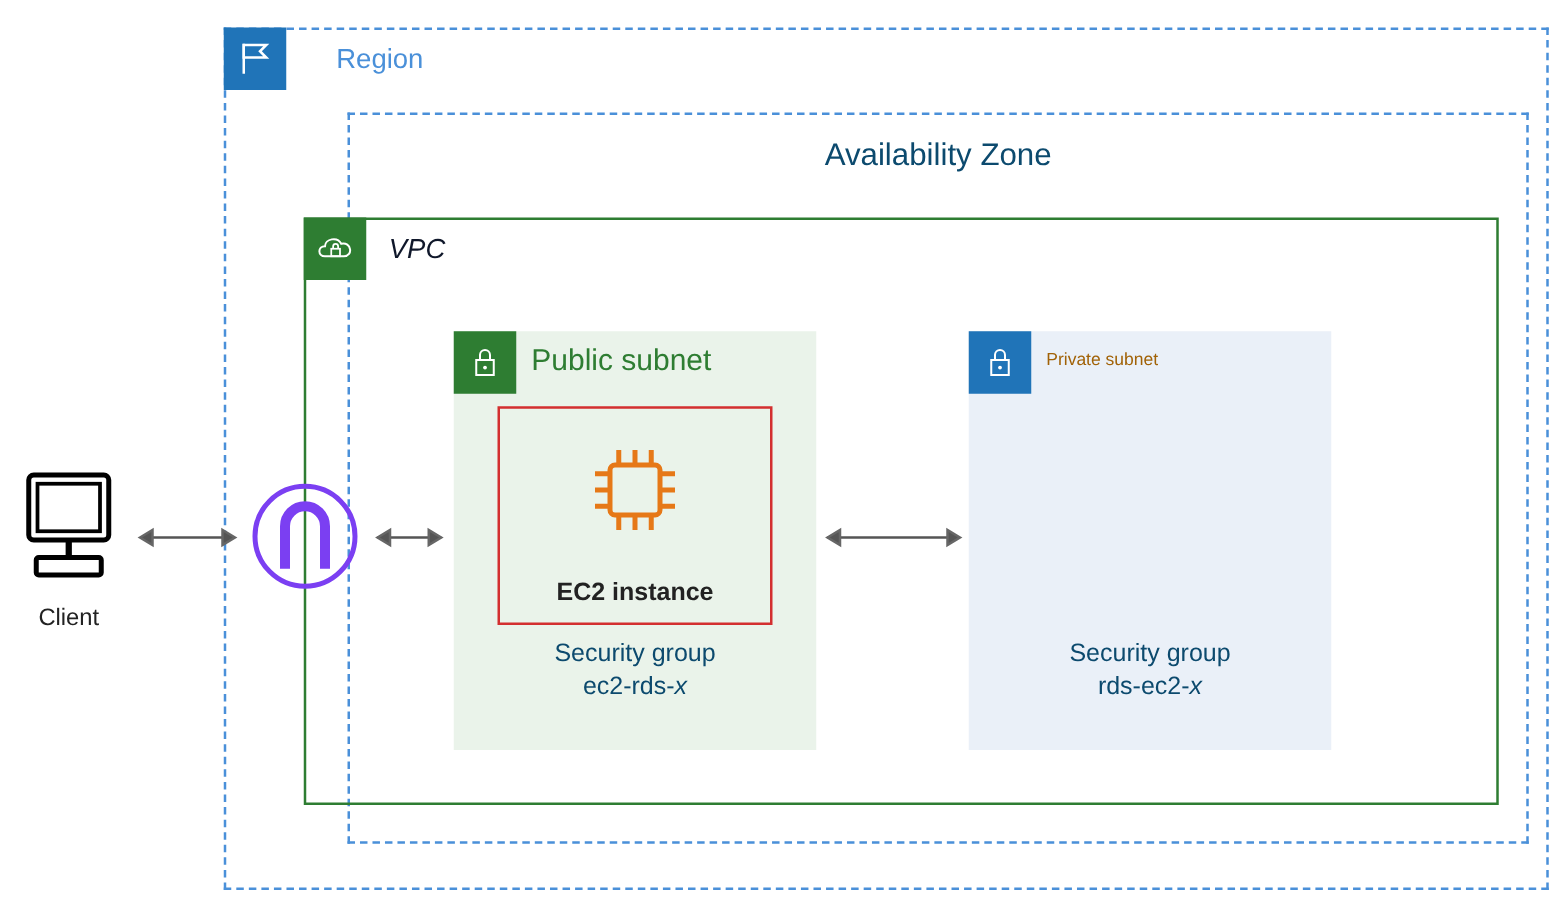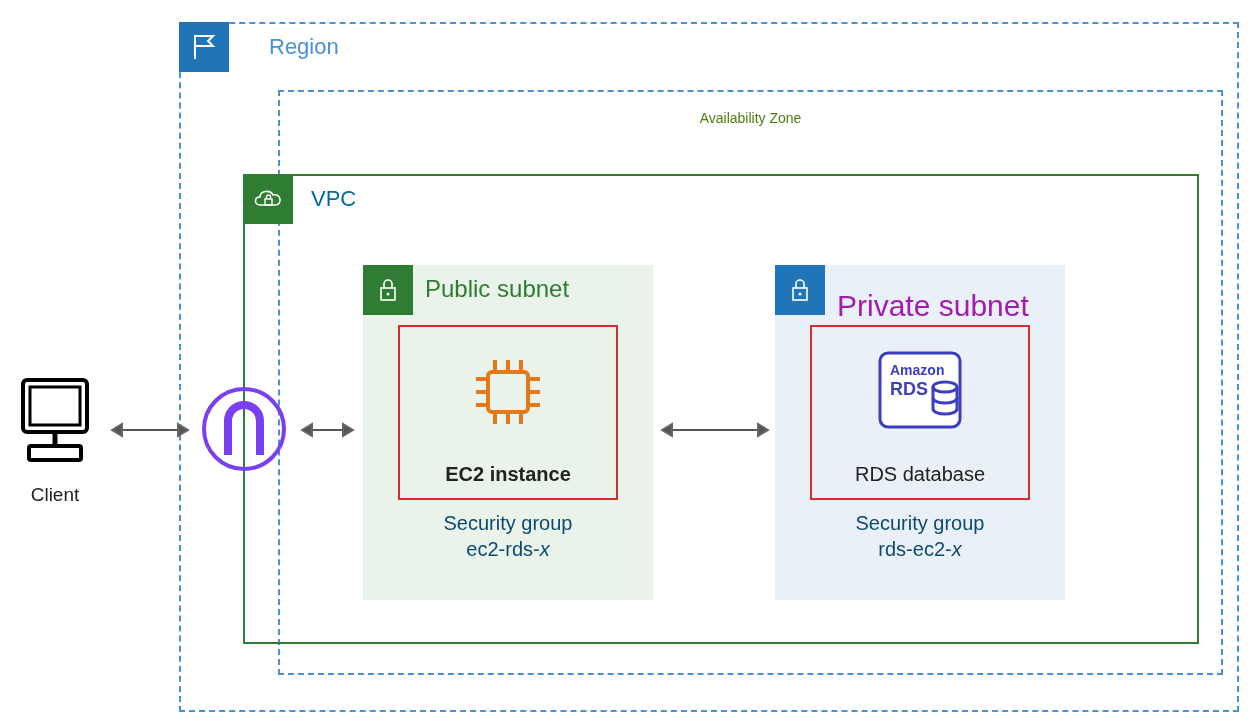--- a/index.html
+++ b/index.html
@@ -6,36 +6,36 @@
   body { margin: 0; padding: 0; font-family: Arial, Helvetica, sans-serif; background: #fff; }
   .canvas { position: relative; width: 1254px; height: 728px; }
 
   
   .region-box { position: absolute; left: 179px; top: 22px; width: 1060px; height: 690px; border: 2px dashed #4a90d9; }
   .region-badge { position: absolute; left: -2px; top: -2px; width: 50px; height: 50px; background: #2074b8; display: flex; align-items: center; justify-content: center; }
   .region-label { position: absolute; left: 88px; top: 10px; font-size: 22px; color: #4a90d9; }
 
   
   .az-box { position: absolute; left: 278px; top: 90px; width: 945px; height: 585px; border: 2px dashed #4a90d9; }
-  .az-label { position: absolute; left: 50%; top: 18px; transform: translateX(-50%); color:#4d7c0f; font-size: 14px; }
+  .az-label { position: absolute; left: 50%; top: 18px; transform: translateX(-50%); color:#0c4a6e; font-size: 25px; }
 
   
   .vpc-box { position: absolute; left: 243px; top: 174px; width: 956px; height: 470px; border: 2px solid #2e7d32; }
   .vpc-badge { position: absolute; left: -2px; top: -2px; width: 50px; height: 50px; background: #2e7d32; display:flex; align-items:center; justify-content:center;}
-  .vpc-label { position: absolute; left: 66px; top: 10px; font-size: 22px; color:#0369a1; }
+  .vpc-label { position: absolute; left: 66px; top: 10px; font-size: 22px; color:#0f172a;font-style:italic; }
 
   
   .public-subnet { position: absolute; left: 363px; top: 265px; width: 290px; height: 335px; background: #eaf3ea; }
   .public-badge { position:absolute; left:0; top:0; width:50px; height:50px; background:#2e7d32; display:flex; align-items:center; justify-content:center;}
   .public-label { position:absolute; left:62px; top:10px; font-size:24px; color:#2e7d32; }
 
   
   .private-subnet { position: absolute; left: 775px; top: 265px; width: 290px; height: 335px; background: #eaf0f8; }
   .private-badge { position:absolute; left:0; top:0; width:50px; height:50px; background:#2074b8; display:flex; align-items:center; justify-content:center;}
-  .private-label { position:absolute; left:62px; top:24px; font-size:30px; color:#a21caf; }
+  .private-label { position:absolute; left:62px; top:14px; font-size:14px; color:#a16207; }
 
   
   .sg-box { position:absolute; border:2px solid #d32f2f; text-align:center; }
   .sg-ec2 { left: 398px; top: 325px; width: 220px; height: 175px; font-weight: bold; }
   .sg-rds { left: 810px; top: 325px; width: 220px; height: 175px; }
   .sg-caption { position:absolute; width:100%; bottom:12px; font-size:20px; color:#222;}
   .sg-label { position:absolute; left:0; right:12px; text-align:center; font-size:20px; color:#0c4a6e; line-height:1.3; }
   .sg-label-1 { top: 510px; left:398px; width:220px;}
   .sg-label-2 { top: 510px; left:810px; width:220px;}
   .ital { font-style: italic; }
@@ -127,35 +127,20 @@
         </g>
       </svg>
     </div>
     <div class="sg-caption">EC2 instance</div>
   </div>
   <div class="sg-label sg-label-1">
     <span>Security group</span><br>
     <span>ec2-rds-</span><span class="ital">x</span>
   </div>
 
-  <div class="sg-box sg-rds">
-    <div class="rds-icon-wrap">
-      <svg width="100" height="90" viewBox="0 0 100 90">
-        <rect x="10" y="8" width="80" height="74" rx="8" fill="#fff" stroke="#3b3fbf" stroke-width="3"></rect>
-        <text x="20" y="30" font-family="Arial" font-size="14" fill="#3b3fbf" font-weight="bold">Amazon</text>
-        <text x="20" y="50" font-family="Arial" font-size="18" fill="#3b3fbf" font-weight="bold">RDS</text>
-        <g stroke="#3b3fbf" stroke-width="3" fill="none">
-          <ellipse cx="75" cy="42" rx="12" ry="5"></ellipse>
-          <path d="M63 42 v22 a12 5 0 0 0 24 0 v-22"></path>
-          <path d="M63 53 a12 5 0 0 0 24 0"></path>
-        </g>
-      </svg>
-    </div>
-    <div class="sg-caption">RDS database</div>
-  </div>
   <div class="sg-label sg-label-2">
     <span>Security group</span><br>
     <span>rds-ec2-</span><span class="ital">x</span>
   </div>
 
   <div class="client-icon">
     <svg width="80" height="100" viewBox="0 0 80 100">
       <rect x="8" y="10" width="64" height="52" rx="4" fill="none" stroke="#000" stroke-width="4"></rect>
       <rect x="15" y="17" width="50" height="38" fill="none" stroke="#000" stroke-width="3"></rect>
       <line x1="40" y1="62" x2="40" y2="76" stroke="#000" stroke-width="5"></line>

